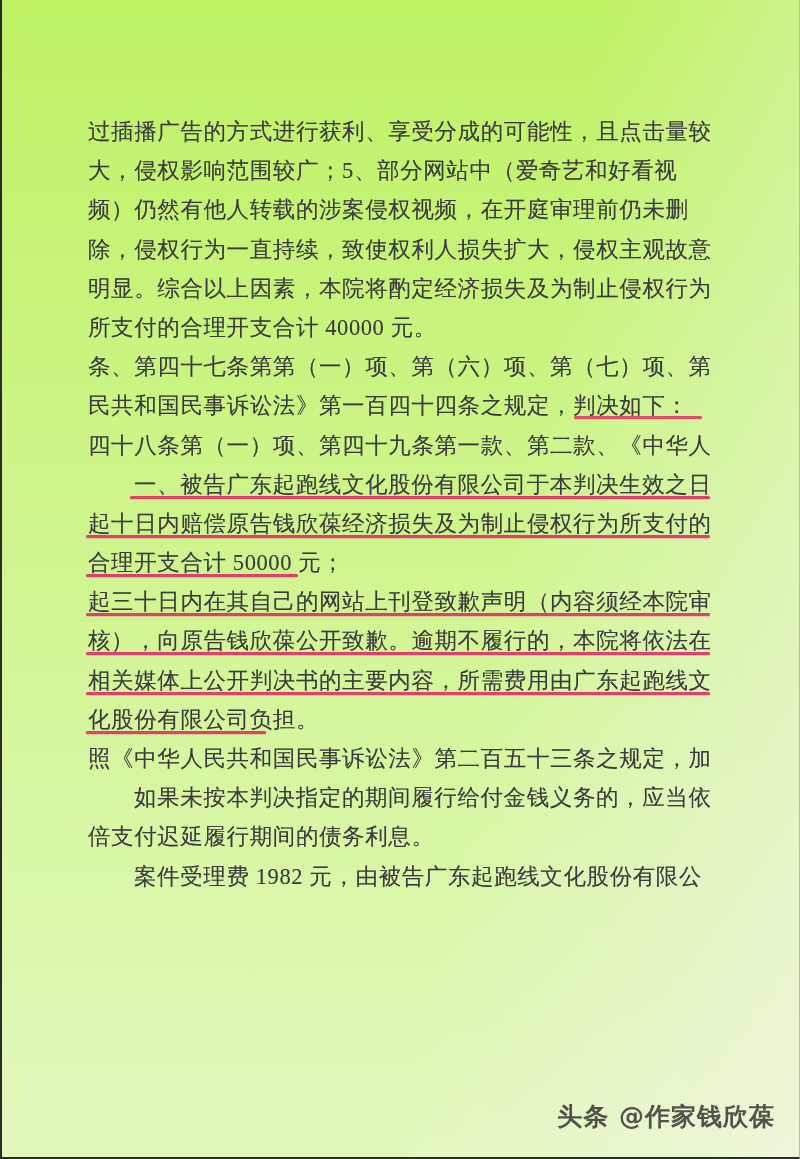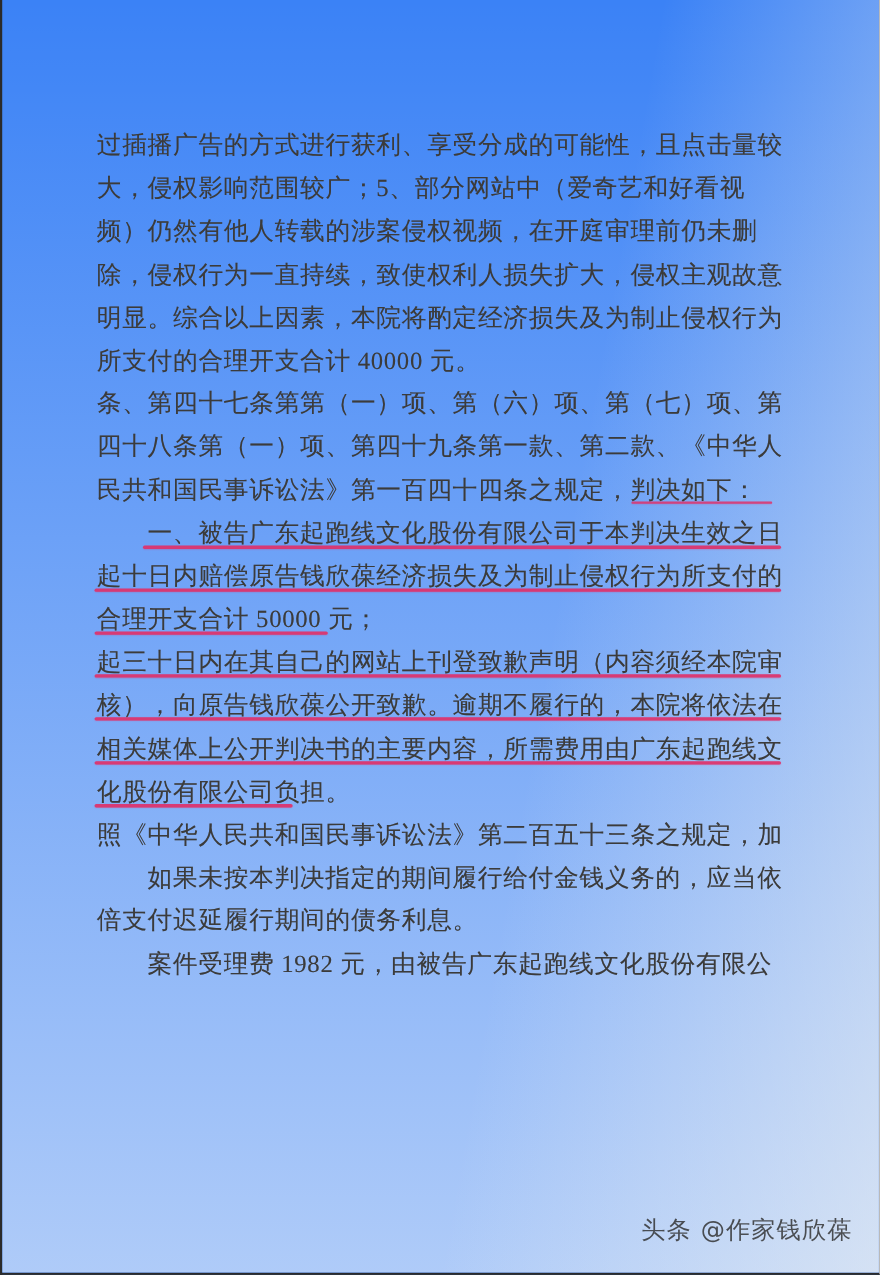--- a/index.html
+++ b/index.html
@@ -10,21 +10,21 @@
   }
   body {
     font-family: "Liberation Serif", "DejaVu Serif", serif;
   }
 
   .page {
     position: relative;
     width: 800px;
     height: 1159px;
     margin: 0 auto;
-    background: #3b82f6;
+    background: #bef264;
     overflow: hidden;
     box-sizing: border-box;
     border-left: 2px solid #2b2b2b;
     border-right: 1px solid #b9b9b9;
     border-bottom: 2px solid #2b2b2b;
   }
 
   
   .paper-tint {
     position: absolute;
@@ -71,22 +71,22 @@
     border-radius: 2px;
     box-shadow: 0 0.5px 1.2px rgba(224,49,106,0.45);
     opacity: 0.92;
   }
   .ul.thin { height: 2.4px; opacity: 0.85; }
 
   .watermark {
     position: absolute;
     right: 24px;
     bottom: 24px;
-    font-size: 22px;
-    font-weight: normal;
+    font-size: 25px;
+    font-weight: bold;
     color: #2f2f2f;
     opacity: 0.82;
     letter-spacing: 1px;
     font-family: "DejaVu Sans", "Liberation Sans", sans-serif;
     white-space: nowrap;
   }
 </style>
 </head>
 <body>
 
@@ -118,26 +118,26 @@
     <div class="line">
       <span class="txt">所支付的合理开支合计 40000 元。</span>
     </div>
 
 
     <div class="line">
       <span class="txt">条、第四十七条第第（一）项、第（六）项、第（七）项、第</span>
     </div>
 
     <div class="line">
-      <span class="txt">四十八条第（一）项、第四十九条第一款、第二款、《中华人</span>
+      <span class="txt">民共和国民事诉讼法》第一百四十四条之规定，判决如下：</span>
+      <span class="ul thin" style="left:486px; top:30px; width:128px;"></span>
     </div>
 
     <div class="line">
-      <span class="txt">民共和国民事诉讼法》第一百四十四条之规定，判决如下：</span>
-      <span class="ul thin" style="left:486px; top:30px; width:128px;"></span>
+      <span class="txt">四十八条第（一）项、第四十九条第一款、第二款、《中华人</span>
     </div>
 
     <div class="line indent">
       <span class="txt">一、被告广东起跑线文化股份有限公司于本判决生效之日</span>
       <span class="ul" style="left:42px; top:31px; width:580px;"></span>
     </div>
 
     <div class="line">
       <span class="txt">起十日内赔偿原告钱欣葆经济损失及为制止侵权行为所支付的</span>
       <span class="ul" style="left:-2px; top:31px; width:624px;"></span>

